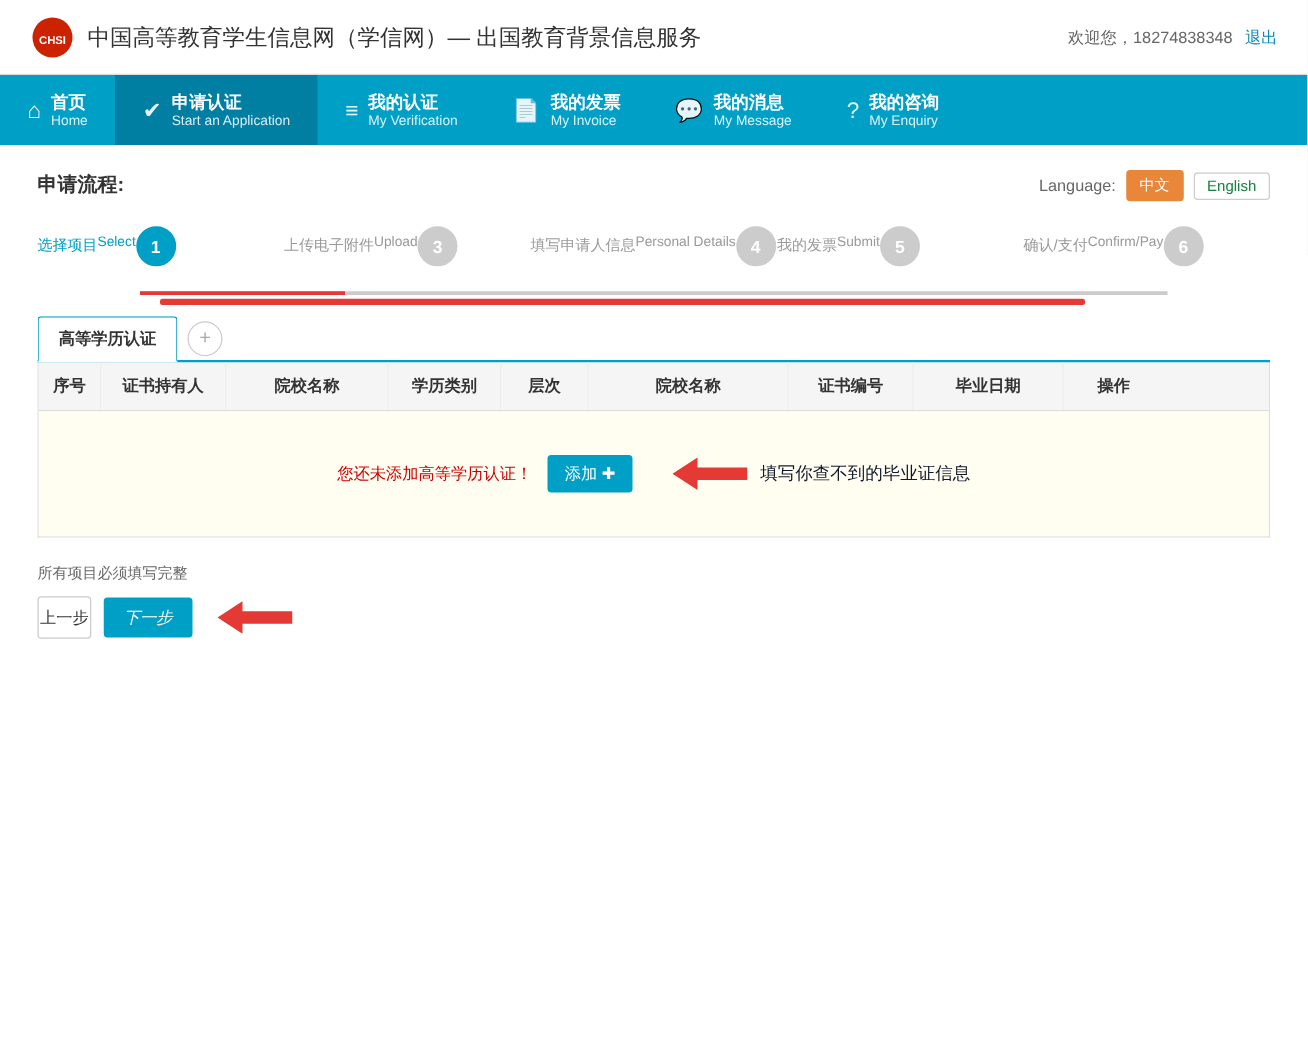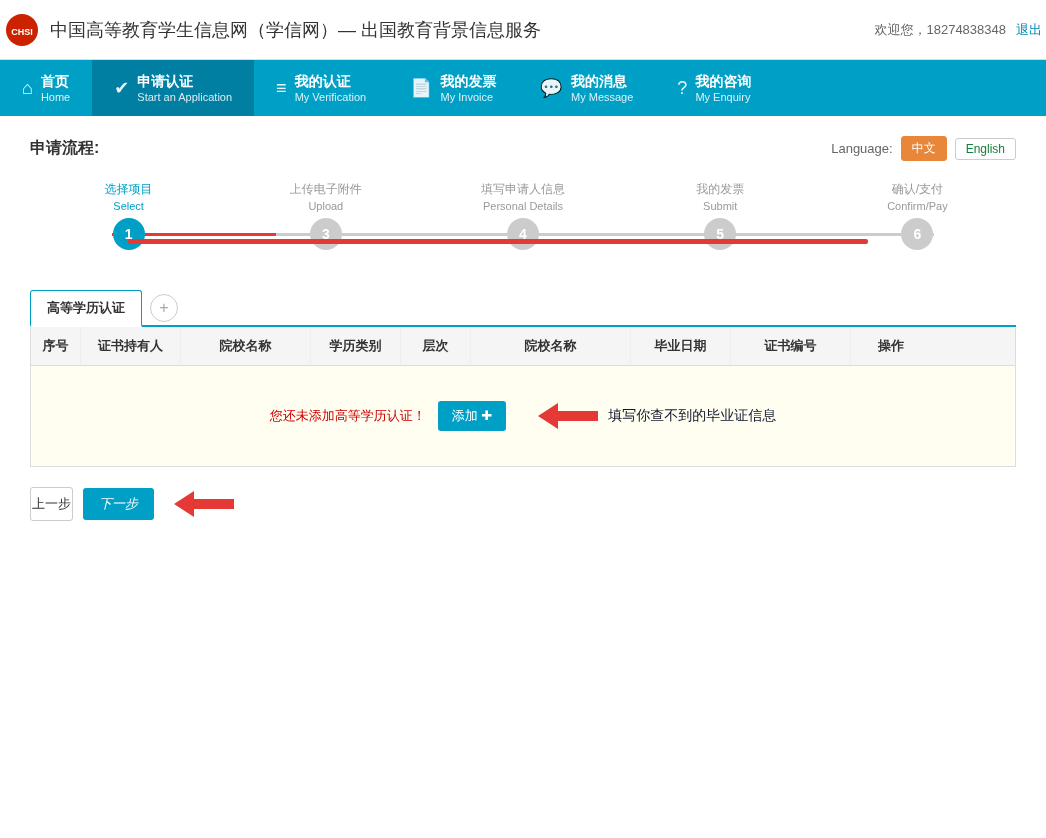--- a/index.html
+++ b/index.html
@@ -1,21 +1,21 @@
 <!DOCTYPE html>
 <html><head>
   <meta charset="utf-8">
   <style>
     * { box-sizing: border-box; margin: 0; padding: 0; }
     body { font-family: "Microsoft YaHei", Arial, sans-serif; background: #f0f0f0; font-size: 13px; color: #333; }
 
     
     .header {
       background: #fff;
-      padding: 10px 4px;
+      padding: 10px 24px;
       display: flex;
       align-items: center;
       justify-content: space-between;
       border-bottom: 1px solid #ddd;
       height: 60px;
     }
     .header-left {
       display: flex;
       align-items: center;
       gap: 10px;
@@ -107,21 +107,20 @@
       color: #fff;
     }
 
     
     .steps-container {
       position: relative;
       margin-bottom: 30px;
     }
     .step {
       display: flex;
-      flex-direction: column;
       align-items: center;
       position: relative;
       z-index: 2;
       flex: 1;
     }
     .step-label-zh { font-size: 12px; color: #00a0c6; margin-bottom: 2px; text-align: center; }
     .step-label-en { font-size: 11px; color: #00a0c6; margin-bottom: 6px; text-align: center; }
     .step-label-zh.gray { color: #999; }
     .step-label-en.gray { color: #999; }
     .step-circle {
@@ -410,39 +409,40 @@
 
   <div class="table-section">
 
     <div class="table-header">
       <div class="th">序号</div>
       <div class="th">证书持有人</div>
       <div class="th">院校名称</div>
       <div class="th">学历类别</div>
       <div class="th">层次</div>
       <div class="th">院校名称</div>
+      <div class="th">证书编号</div>
       <div class="th">毕业日期</div>
-      <div class="th">证书编号</div>
       <div class="th">操作</div>
     </div>
 
     <div class="table-empty">
       <span class="empty-text">您还未添加高等学历认证！</span>
       <button class="add-btn">添加 ✚</button>
       <div class="arrow-annotation">
 
         <svg width="60" height="30" viewBox="0 0 60 30">
           <polygon points="60,10 60,20 20,20 20,28 0,15 20,2 20,10" fill="#e53935"></polygon>
         </svg>
         <span class="annotation-text">填写你查不到的毕业证信息</span>
       </div>
     </div>
   </div>
 
   <div class="bottom-section">
+    <div class="required-note">所有项目必须填写完整</div>
     <div class="bottom-actions">
       <button class="btn-prev">上一步</button>
       <button class="btn-next">下一步</button>
 
       <svg width="70" height="30" viewBox="0 0 70 30">
         <polygon points="70,10 70,20 30,20 30,28 10,15 30,2 30,10" fill="#e53935"></polygon>
       </svg>
     </div>
   </div>
 

